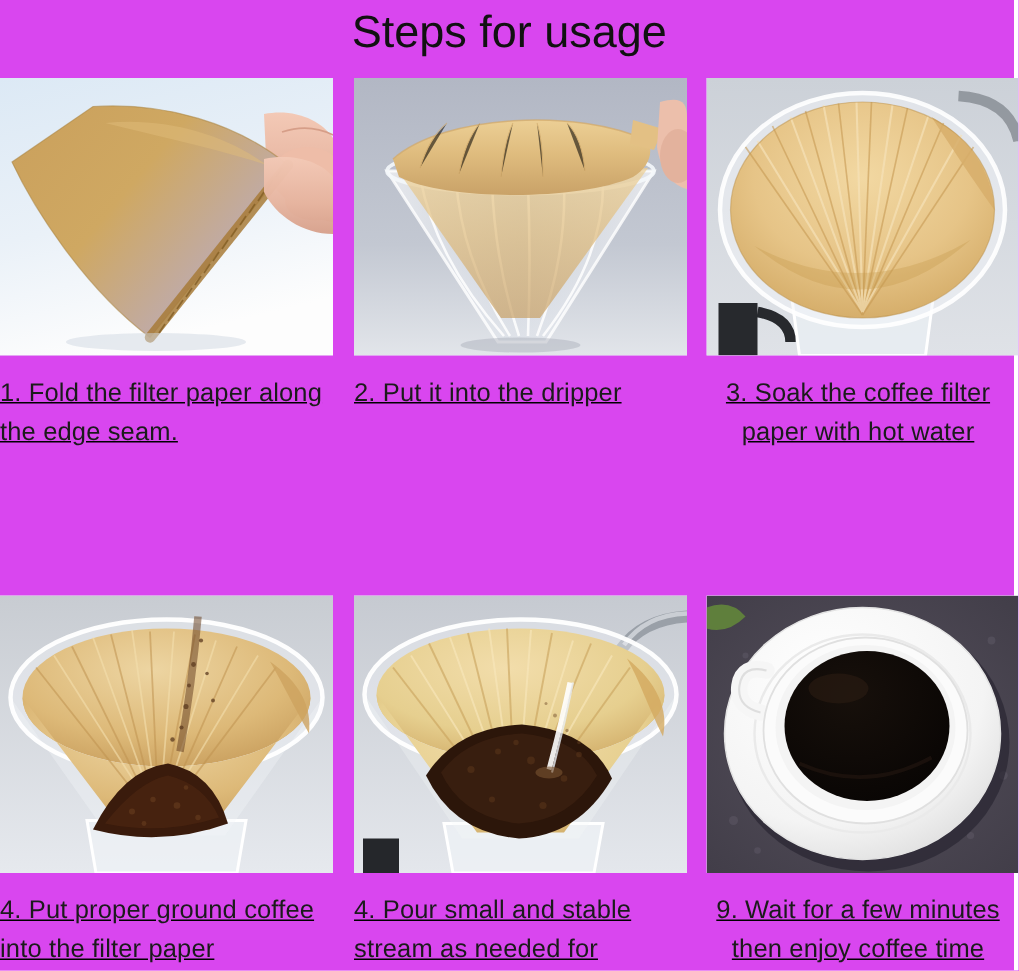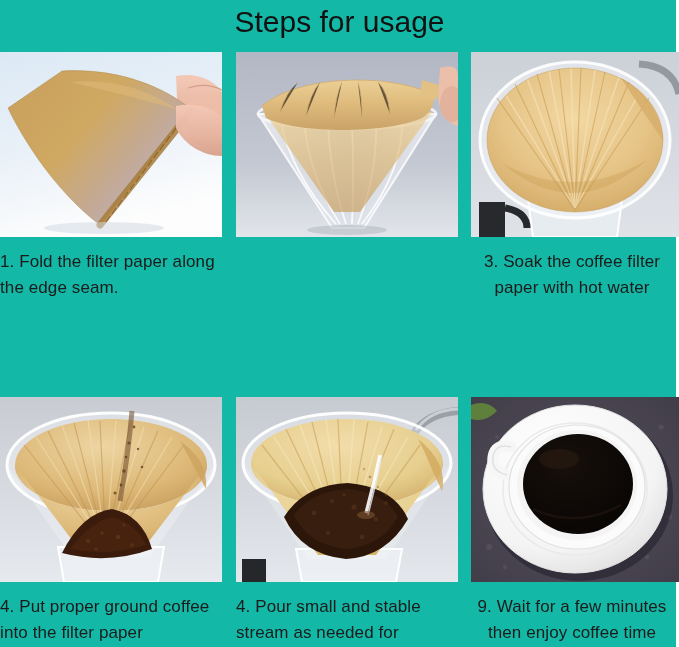--- a/index.html
+++ b/index.html
@@ -10,21 +10,21 @@
     width: 679px;
     height: 647px;
     background: #ffffff;
     font-family: "Liberation Sans", sans-serif;
     overflow: hidden;
   }
   .page {
     position: relative;
     width: 676px;
     height: 647px;
-    background: #14b8a6;
+    background: #d946ef;
   }
   .page-title {
     position: absolute;
     top: 2px;
     left: 0;
     width: 679px;
     text-align: center;
     font-size: 30px;
     font-weight: 400;
     color: #111111;
@@ -33,20 +33,21 @@
   }
   .grid {
     position: absolute;
     top: 52px;
     left: 0;
     width: 679px;
   }
   .row {
     display: flex;
     width: 679px;
+    text-decoration: underline;
   }
   .row-1 { margin-bottom: 0px; }
   .cell {
     box-sizing: border-box;
   }
   .cell-c1 { width: 222px; margin-right: 14px; }
   .cell-c2 { width: 222px; margin-right: 13px; }
   .cell-c3 { width: 208px; text-align: center; }
   .photo {
     width: 100%;
@@ -183,20 +184,21 @@
             </g>
 
             <path d="M186 28 L206 34 L200 48 L184 44 Z" fill="#e3c084"></path>
 
             <path d="M204 16 C218 12 222 16 222 26 L222 74 C212 72 204 60 202 46 Z" fill="#ecbfab"></path>
             <ellipse cx="216" cy="52" rx="12" ry="18" fill="#e3b29d"></ellipse>
 
             <ellipse cx="111" cy="178" rx="40" ry="5" fill="#a8adb8" opacity="0.45"></ellipse>
           </svg>
         </div>
+        <div class="caption">2. Put it into the dripper</div>
       </div>
 
       <div class="cell cell-c3">
         <div class="photo">
           <svg viewBox="0 0 208 185" preserveAspectRatio="none" aria-hidden="true">
             <defs>
               <radialGradient id="g3paper" cx="0.5" cy="0.35" r="0.75">
                 <stop offset="0%" stop-color="#f2d8a2"></stop>
                 <stop offset="55%" stop-color="#e6c487"></stop>
                 <stop offset="100%" stop-color="#cfa55f"></stop>

